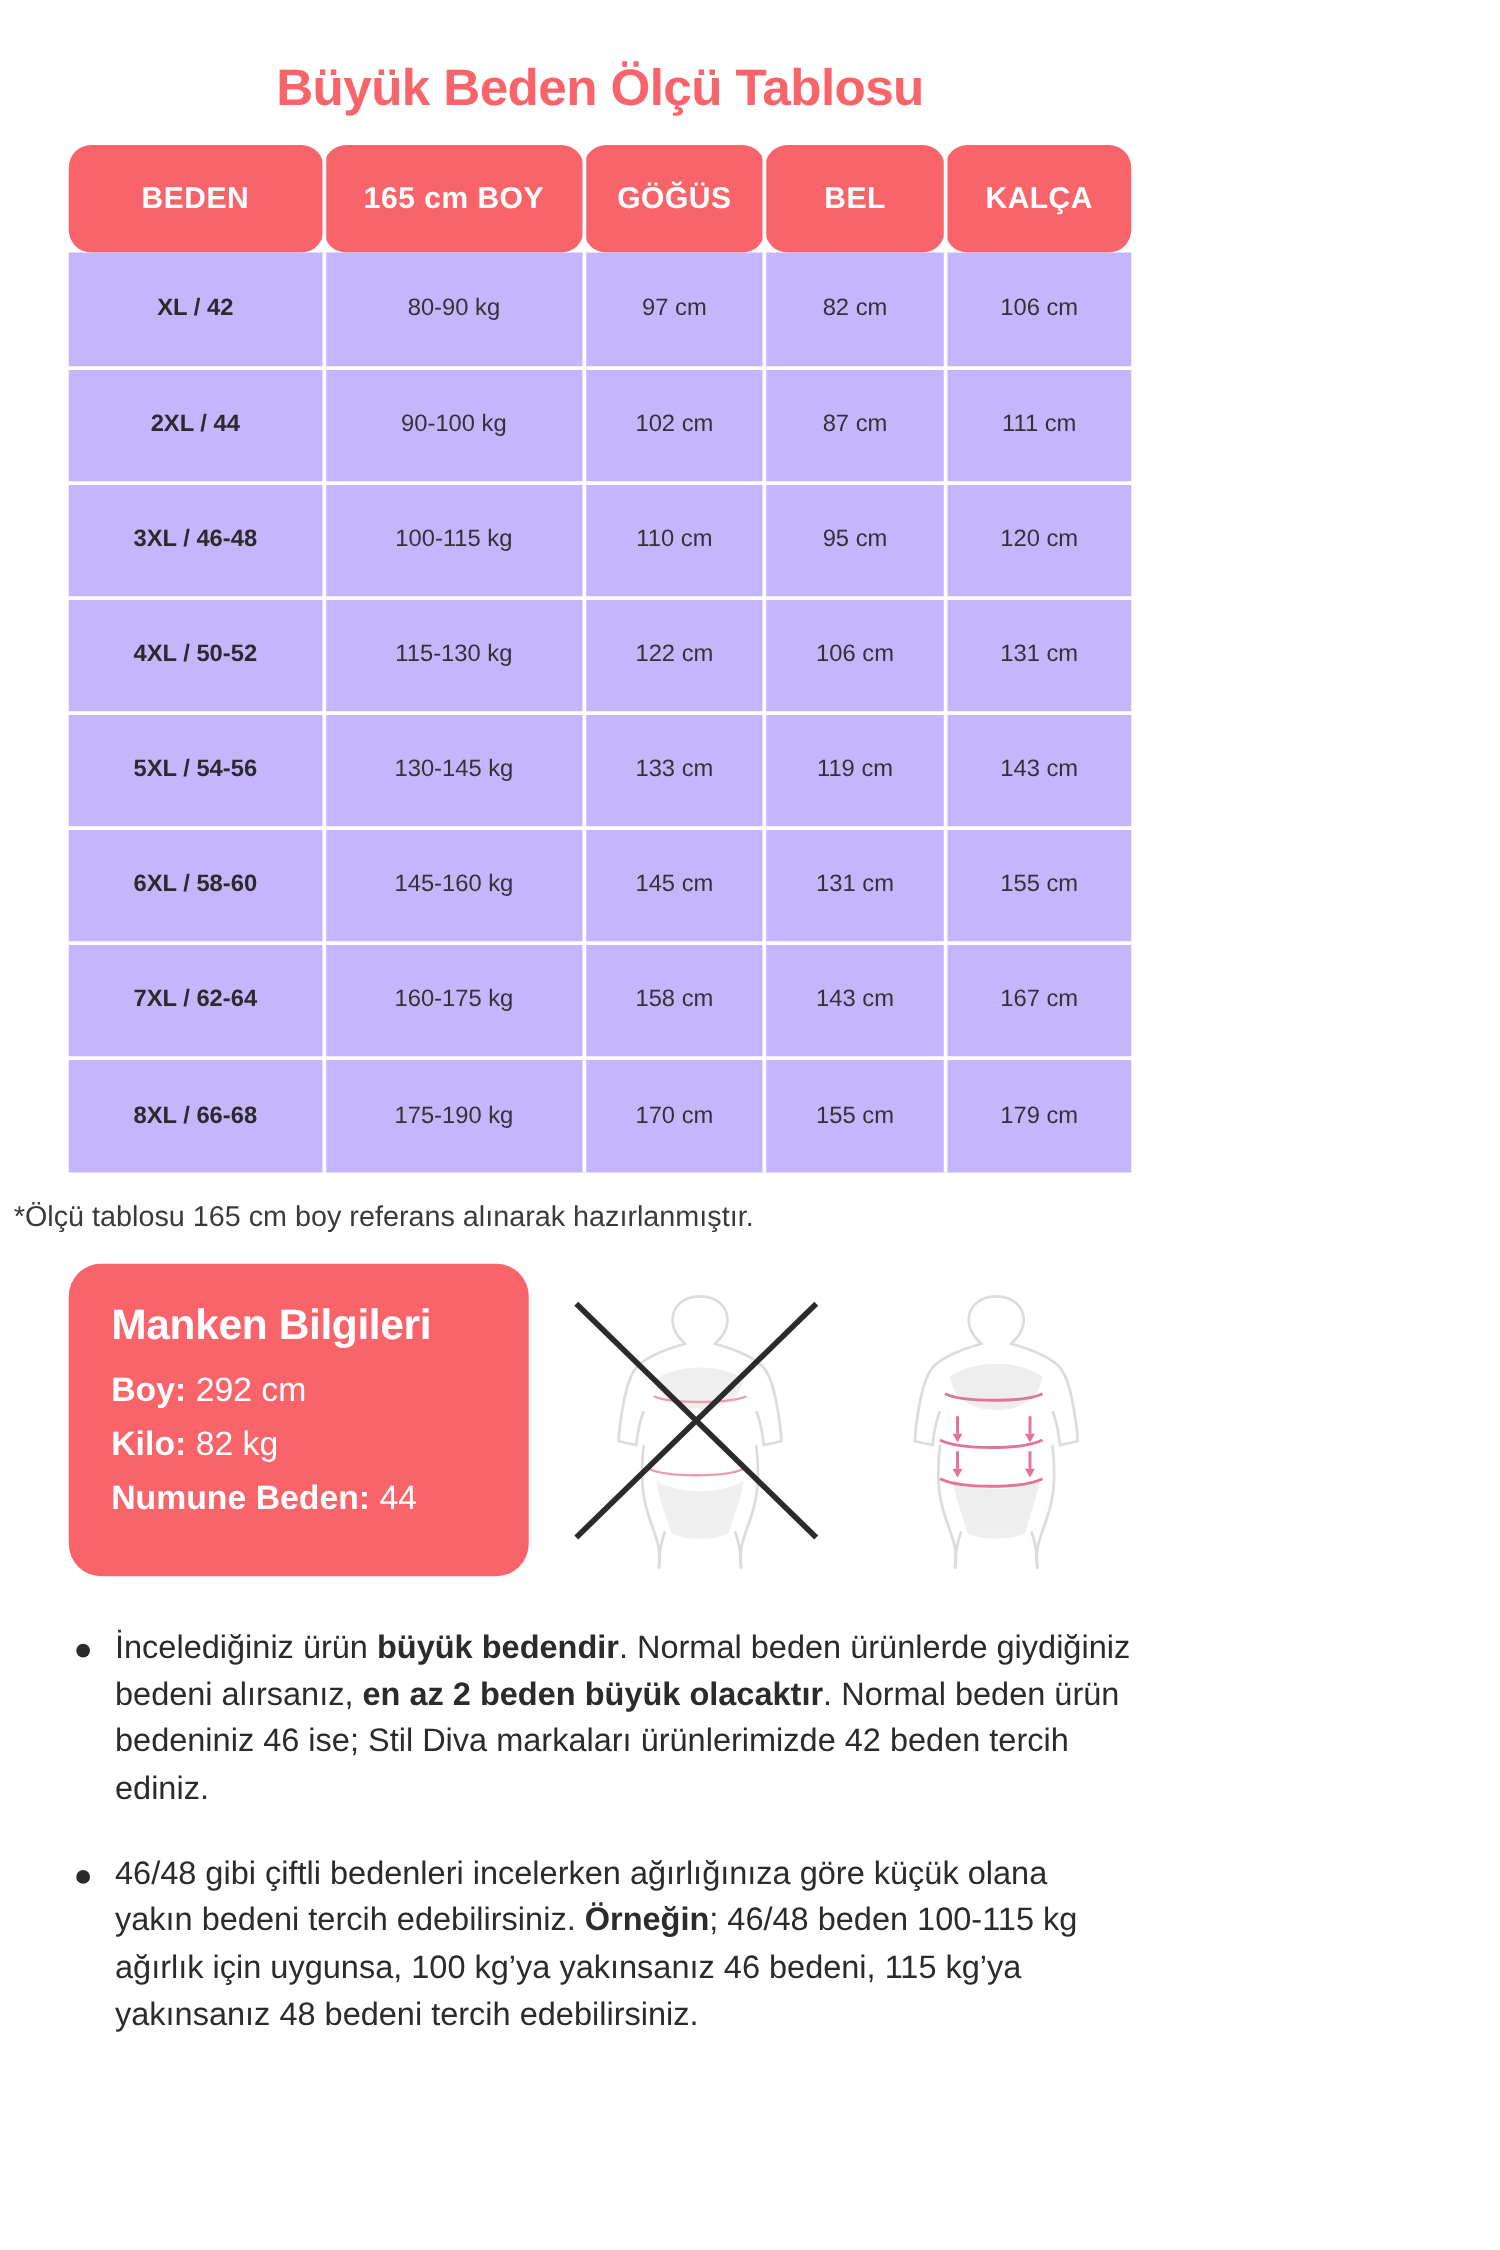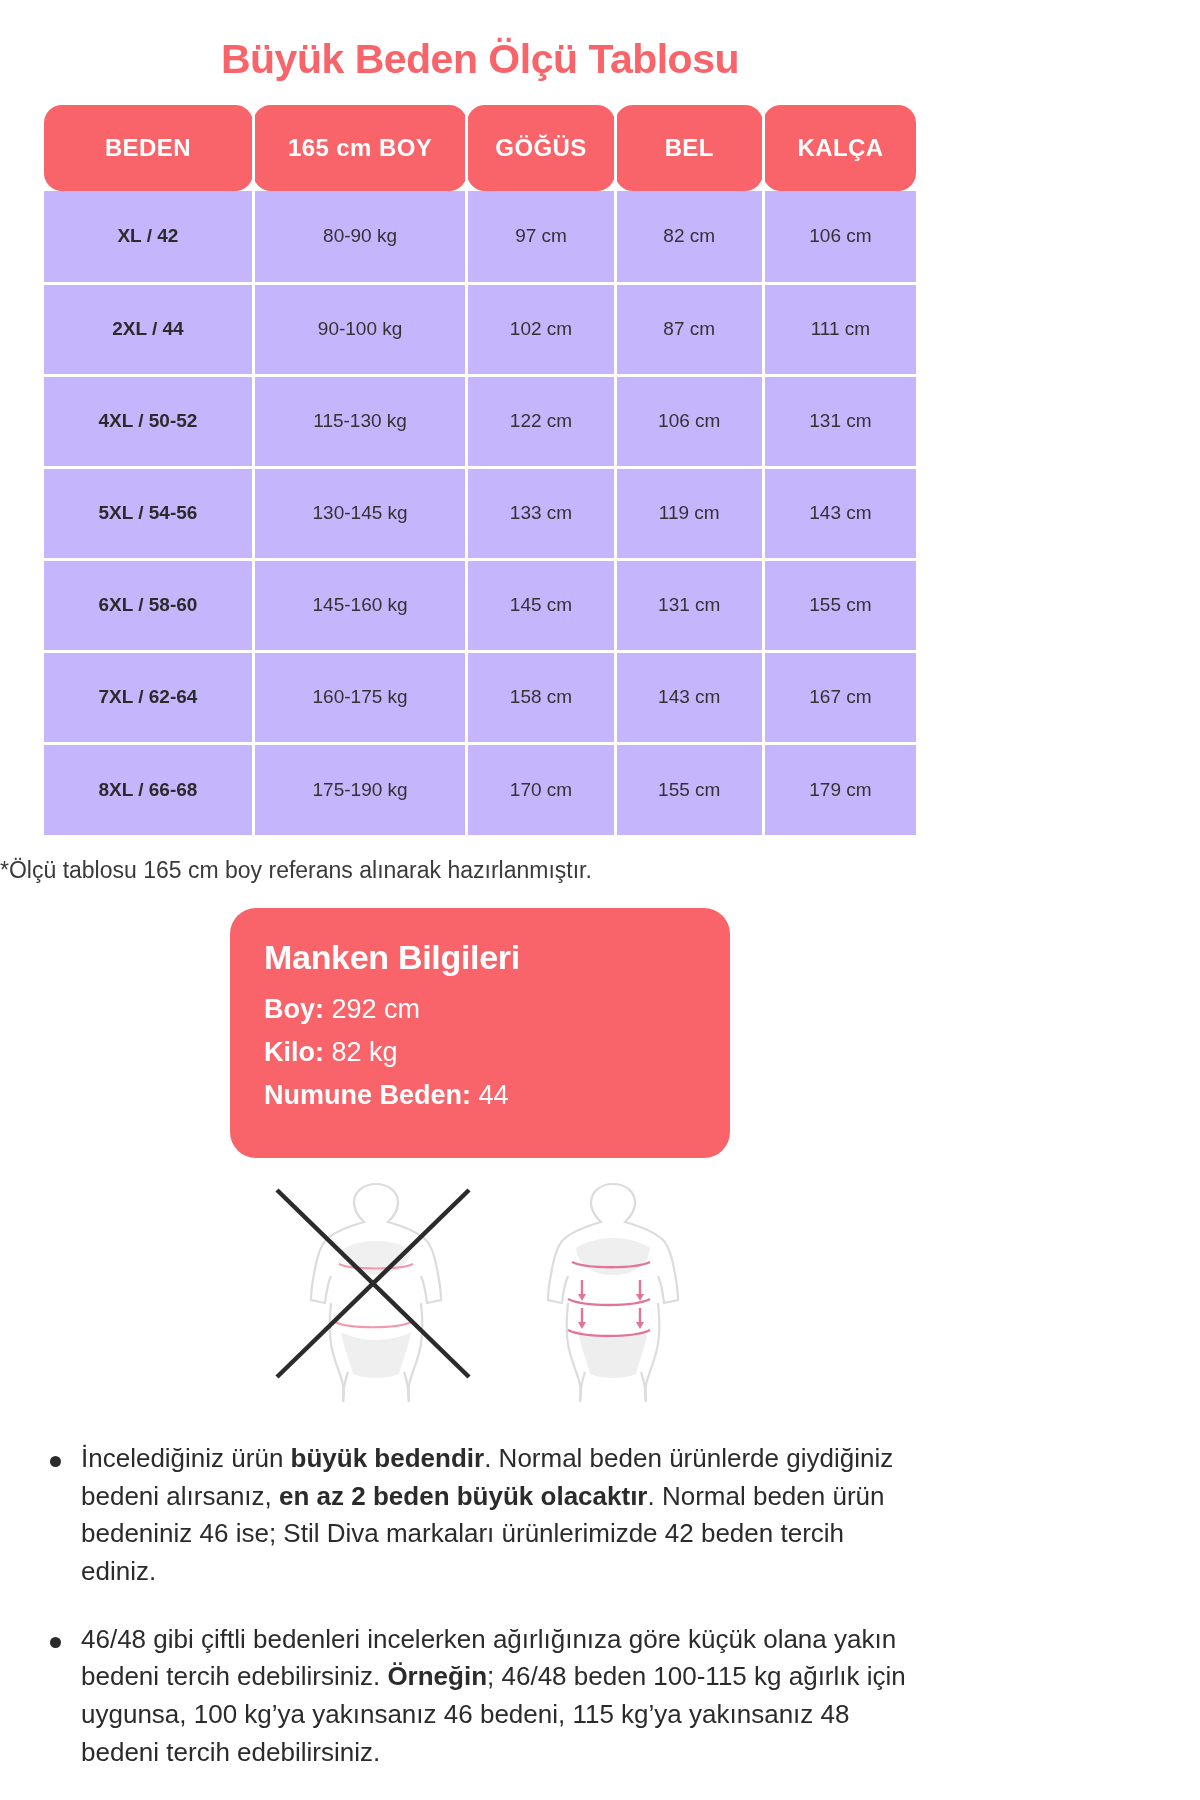--- a/index.html
+++ b/index.html
@@ -7,21 +7,21 @@
     margin: 0; padding: 0;
     width: 1200px;
     background: #ffffff;
     font-family: "Liberation Sans", sans-serif;
   }
   .page {
     position: relative;
     width: 960px;
     min-height: 1800px;
     background: #ffffff;
-    padding: 0;
+    padding: 11px;
   }
   
   .title {
     text-align: center;
     color: #f8646a;
     font-size: 41px;
     font-weight: bold;
     letter-spacing: -0.5px;
     padding: 36px 0 22px 0;
   }
@@ -71,23 +71,22 @@
 
   .table-note {
     font-size: 23px;
     color: #3a3a3a;
     padding: 22px 0 14px 0;
   }
 
   
   .mid-row {
     display: flex;
-    align-items: center;
+    align-items: flex-start;
     margin: 10px 44px 0 44px;
-    flex-direction: column;
   }
   .model-card {
     background: #f8646a;
     border-radius: 26px;
     padding: 26px 34px 30px 34px;
     width: 500px;
     min-height: 250px;
     color: #ffffff;
   }
   .model-card h2 {
@@ -170,20 +169,27 @@
             <td>106 cm</td>
           </tr>
           <tr>
             <td class="beden">2XL / 44</td>
             <td>90-100 kg</td>
             <td>102 cm</td>
             <td>87 cm</td>
             <td>111 cm</td>
           </tr>
           <tr>
+            <td class="beden">3XL / 46-48</td>
+            <td>100-115 kg</td>
+            <td>110 cm</td>
+            <td>95 cm</td>
+            <td>120 cm</td>
+          </tr>
+          <tr>
             <td class="beden">4XL / 50-52</td>
             <td>115-130 kg</td>
             <td>122 cm</td>
             <td>106 cm</td>
             <td>131 cm</td>
           </tr>
           <tr>
             <td class="beden">5XL / 54-56</td>
             <td>130-145 kg</td>
             <td>133 cm</td>

